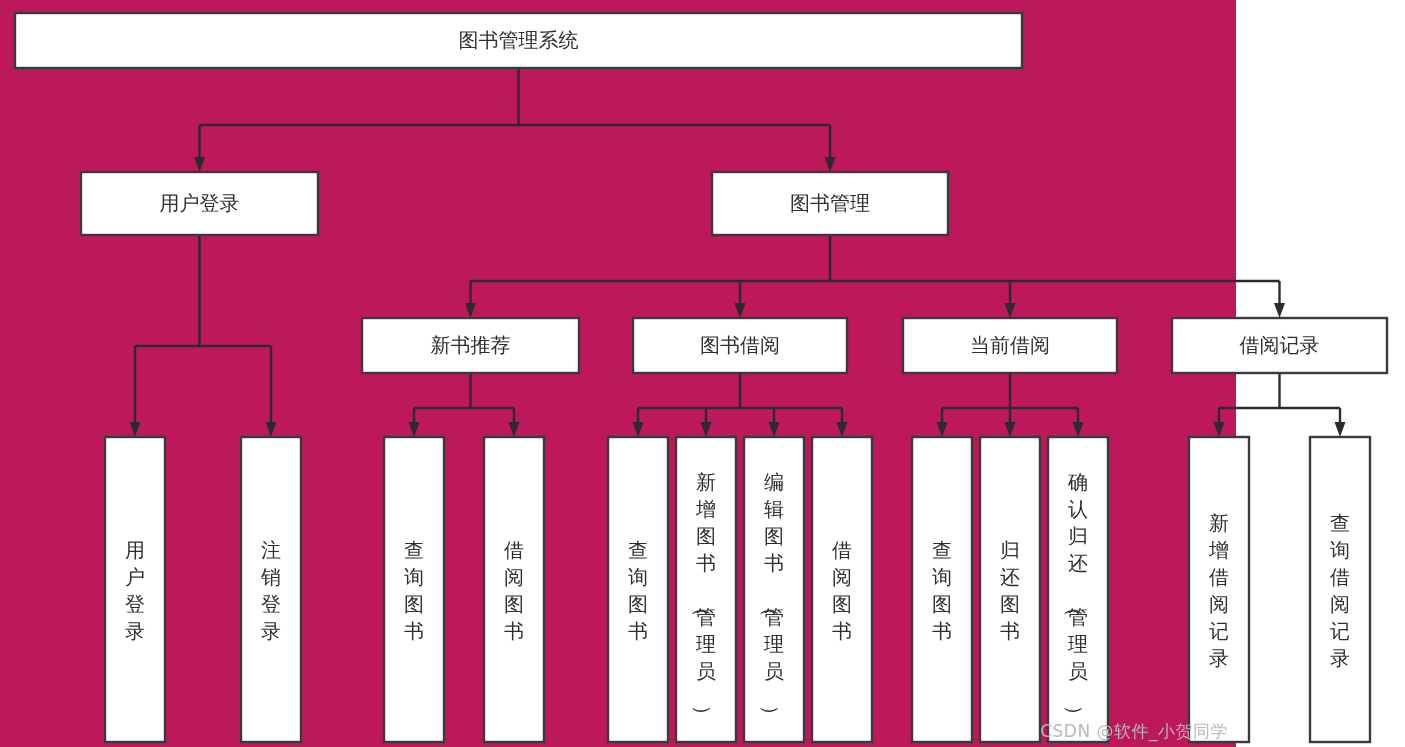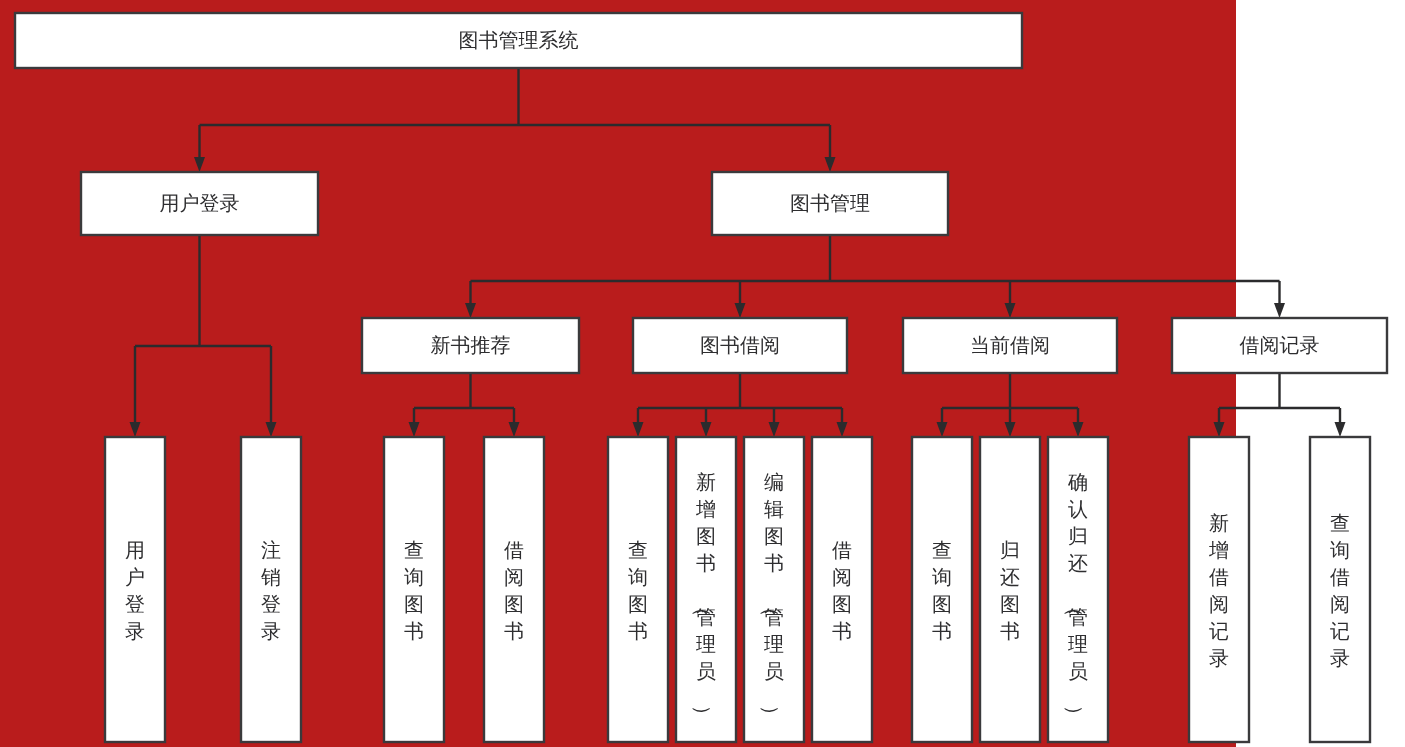--- a/index.html
+++ b/index.html
@@ -10,21 +10,21 @@
   body {
     width: 1405px;
     height: 747px;
     font-family: "DejaVu Sans", "Liberation Sans", sans-serif;
     overflow: hidden;
   }
   #diagram-root {
     position: relative;
     width: 1236px;
     height: 747px;
-    background: #b91c1c;
+    background: #be185d;
     text-decoration: underline;
   }
   svg.diagram-canvas {
     position: absolute;
     top: 0;
     left: 0;
     width: 1405px;
     height: 747px;
     display: block;
   }
@@ -204,13 +204,14 @@
           <rect class="node-box" x="1189" y="437" width="60" height="305"></rect>
           <text class="node-label-v" x="1219" y="529.56"><tspan x="1219" dy="0">新</tspan><tspan x="1219" dy="27">增</tspan><tspan x="1219" dy="27">借</tspan><tspan x="1219" dy="27">阅</tspan><tspan x="1219" dy="27">记</tspan><tspan x="1219" dy="27">录</tspan></text>
         </g>
         <g>
           <rect class="node-box" x="1310" y="437" width="60" height="305"></rect>
           <text class="node-label-v" x="1340" y="529.56"><tspan x="1340" dy="0">查</tspan><tspan x="1340" dy="27">询</tspan><tspan x="1340" dy="27">借</tspan><tspan x="1340" dy="27">阅</tspan><tspan x="1340" dy="27">记</tspan><tspan x="1340" dy="27">录</tspan></text>
         </g>
       </g>
   </svg>
 
+  <div class="watermark">CSDN @软件_小贺同学</div>
 </div>
 
 </body></html>

